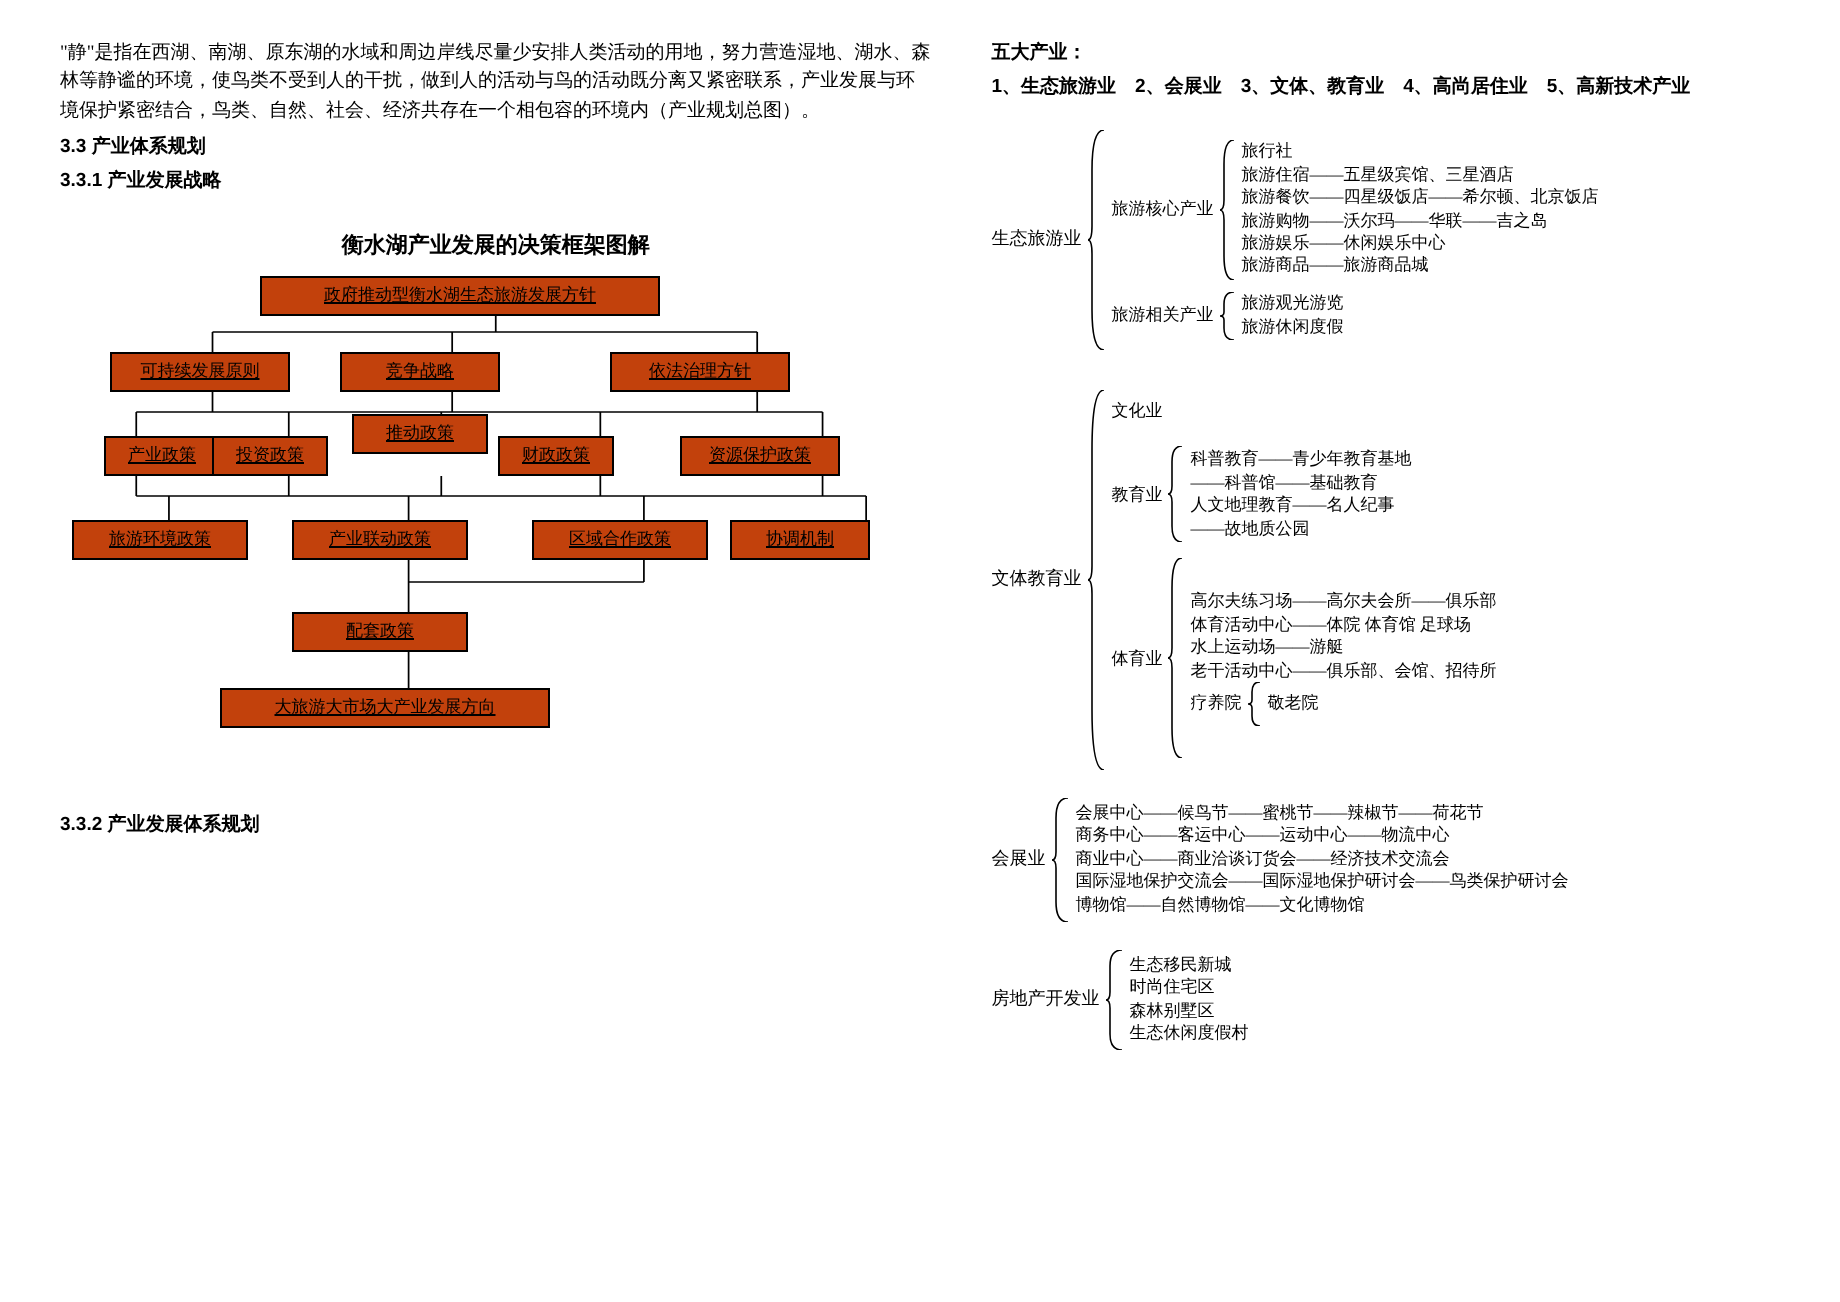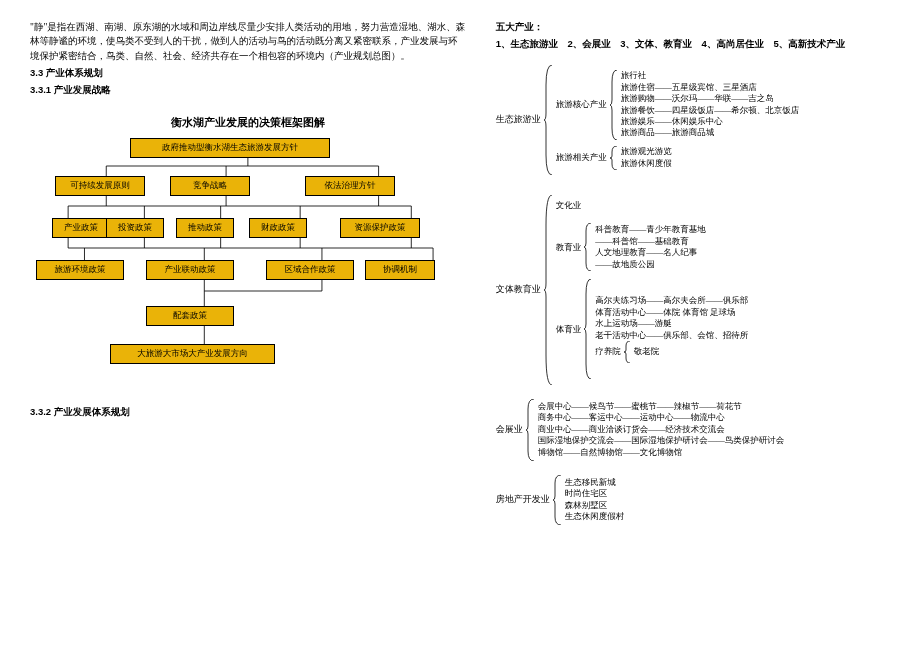--- a/index.html
+++ b/index.html
@@ -41,29 +41,30 @@
     font-size: 11px;
   }
   .flowchart {
     position: relative;
     height: 260px;
     margin-bottom: 10px;
   }
   .node {
     position: absolute;
     border: 1px solid #000;
-    background: #eab308;
+    background: #c2410c;
     font-size: 8.5px;
     padding: 3px 4px;
     text-align: center;
     min-width: 48px;
     display: flex;
     align-items: center;
     justify-content: center;
     box-sizing: border-box;
+    text-decoration: underline;
   }
   .flowchart svg {
     position: absolute;
     top: 0; left: 0;
     width: 100%;
     height: 100%;
     overflow: visible;
   }
   .flowchart line {
     stroke: #000;
@@ -171,21 +172,21 @@
       </svg>
 
       <div class="node" style="left:100px; top:2px; width:200px;">政府推动型衡水湖生态旅游发展方针</div>
 
       <div class="node" style="left:25px; top:40px; width:90px;">可持续发展原则</div>
       <div class="node" style="left:140px; top:40px; width:80px;">竞争战略</div>
       <div class="node" style="left:275px; top:40px; width:90px;">依法治理方针</div>
 
       <div class="node" style="left:22px;  top:82px; width:58px;">产业政策</div>
       <div class="node" style="left:76px; top:82px; width:58px;">投资政策</div>
-      <div class="node" style="left:146px;top:82px; width:58px;">推动政策</div>
+      <div class="node" style="left:146px;top:71px; width:68px;">推动政策</div>
       <div class="node" style="left:219px;top:82px; width:58px;">财政政策</div>
       <div class="node" style="left:310px;top:82px; width:80px;">资源保护政策</div>
 
       <div class="node" style="left:6px;  top:124px; width:88px;">旅游环境政策</div>
       <div class="node" style="left:116px;top:124px; width:88px;">产业联动政策</div>
       <div class="node" style="left:224px;top:124px; width:88px;margin-left:12px;">区域合作政策</div>
       <div class="node" style="left:335px;top:124px; width:70px;">协调机制</div>
 
       <div class="node" style="left:116px;top:170px; width:88px;">配套政策</div>
 
@@ -214,22 +215,22 @@
           <div class="sub-bracket">
             <span class="sub-label">旅游核心产业</span>
             <span class="brace">
                 <svg width="7" height="70">
                   <path d="M7 0 Q2 0 2 12 L2 30 Q2 35 0 35 Q2 35 2 40 L2 58 Q2 70 7 70" fill="none" stroke="#000" stroke-width="0.8"></path>
                 </svg>
               </span>
             <span class="children">
               <div>旅行社</div>
               <div>旅游住宿——五星级宾馆、三星酒店</div>
+              <div>旅游餐饮——四星级饭店——希尔顿、北京饭店</div>
               <div>旅游购物——沃尔玛——华联——吉之岛</div>
-              <div>旅游餐饮——四星级饭店——希尔顿、北京饭店</div>
               <div>旅游娱乐——休闲娱乐中心</div>
               <div>旅游商品——旅游商品城</div>
             </span>
           </div>
           <div class="sub-bracket" style="margin-top:6px;">
             <span class="sub-label">旅游相关产业</span>
             <span class="brace">
                 <svg width="7" height="24">
                   <path d="M7 0 Q2 0 2 6 L2 10 Q2 12 0 12 Q2 12 2 14 L2 18 Q2 24 7 24" fill="none" stroke="#000" stroke-width="0.8"></path>
                 </svg>

